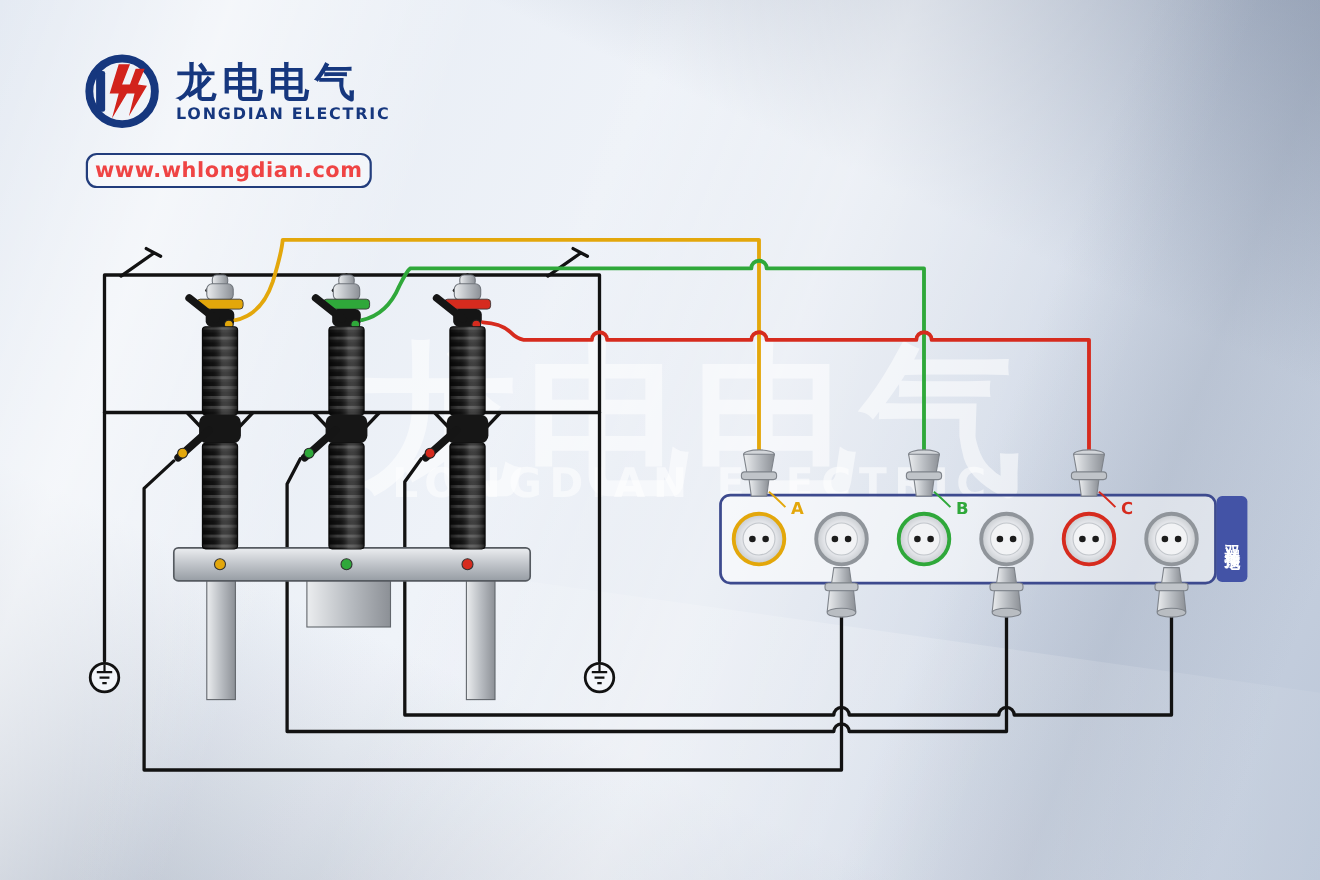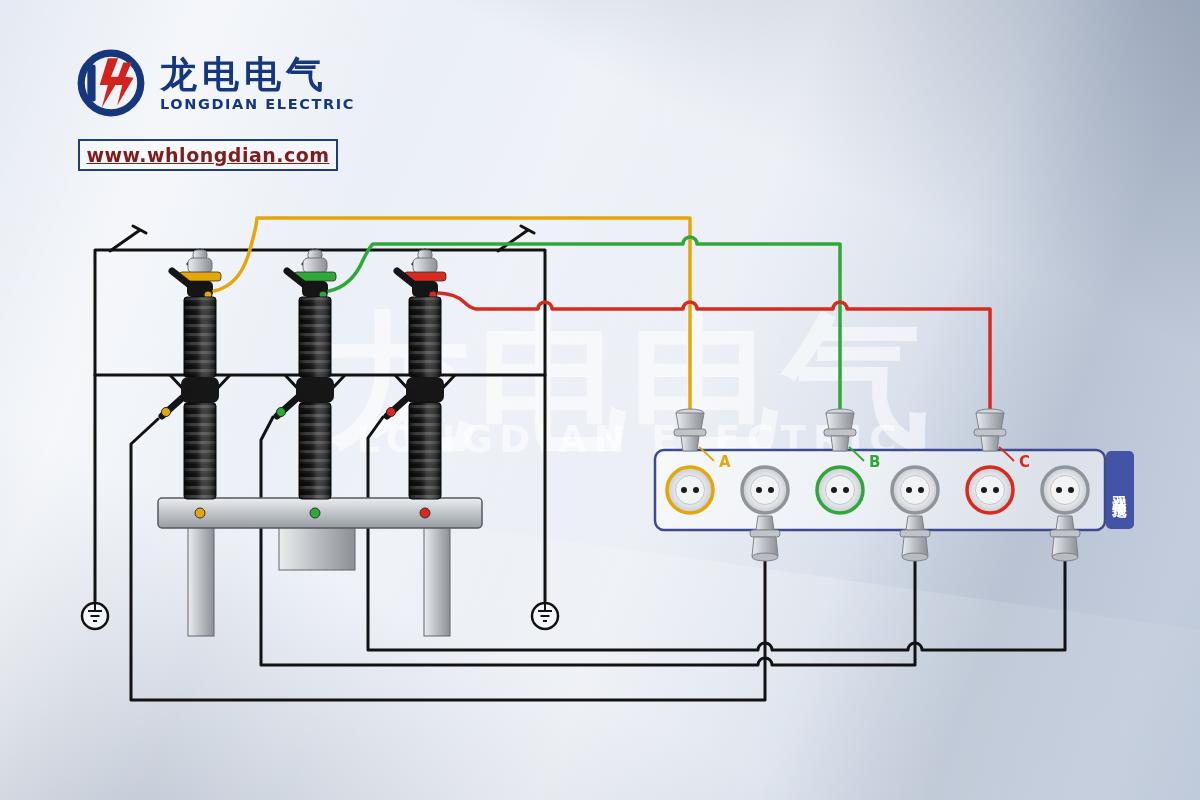--- a/index.html
+++ b/index.html
@@ -29,23 +29,23 @@
                color:rgba(255,255,255,0.55); font-weight:bold; z-index:1; pointer-events:none; }
   .wm-zh { font-size:148px; line-height:1; letter-spacing:4px; white-space:nowrap; }
   .wm-en { font-size:37px; letter-spacing:7px; margin-top:-38px; white-space:nowrap; }
 
   svg.diagram { position:absolute; inset:0; z-index:2; font-family:"DejaVu Sans","Liberation Sans",sans-serif; }
 
   .logo { position:absolute; left:74px; top:46px; display:flex; align-items:center; gap:12px; z-index:3; }
   .brand-zh { font-size:37px; font-weight:bold; color:#16377e; letter-spacing:5px; line-height:1.15; }
   .brand-en { font-size:14.5px; font-weight:bold; color:#16377e; letter-spacing:1.6px; }
   .website { position:absolute; left:78px; top:139px; width:256px; height:28px;
-             border:2.5px solid #223d7c; border-radius:0; background:rgba(255,255,255,0.35);
+             border:2.5px solid #223d7c; border-radius:10px; background:rgba(255,255,255,0.35);
              display:flex; align-items:center; justify-content:center;
-             font-size:19px; font-weight:bold; color:#7f1d1d; z-index:3; letter-spacing:.5px;text-decoration:underline; }
+             font-size:19px; font-weight:bold; color:#ef4444; z-index:3; letter-spacing:.5px; }
 
   .side-label { position:absolute; left:1106px; top:451px; width:28px; height:78px;
                 background:#4353a6; color:#ffffff; border-radius:5px;
                 writing-mode:vertical-rl; text-orientation:upright;
                 display:flex; align-items:center; justify-content:center;
                 font-size:14px; font-weight:bold; letter-spacing:3px; z-index:3; }
 </style>
 </head>
 <body>
 

